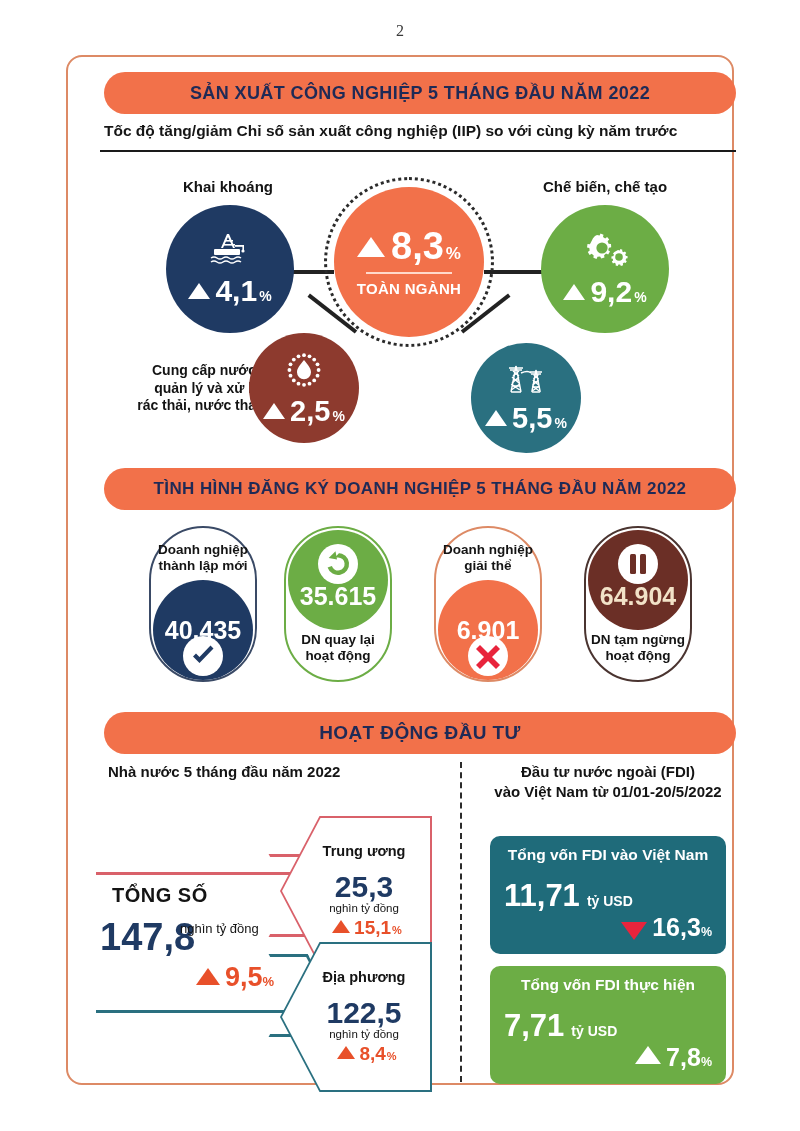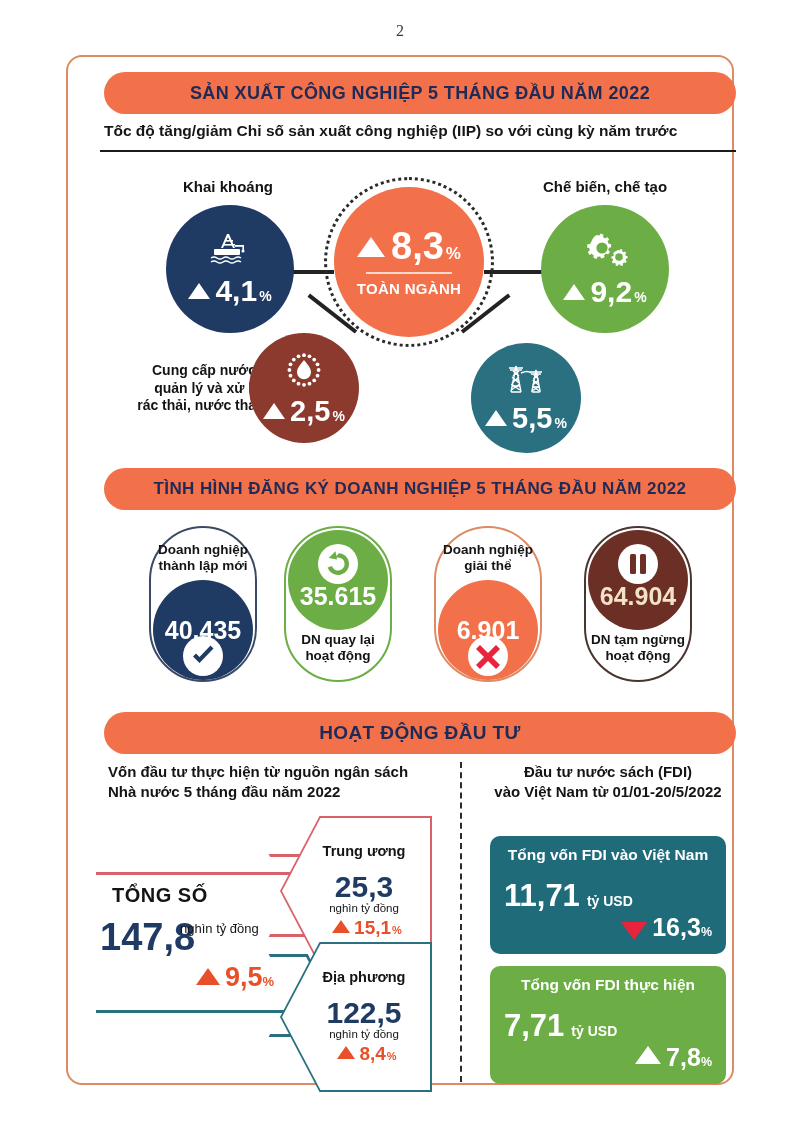--- a/index.html
+++ b/index.html
@@ -288,28 +288,27 @@
       <div>DN tạm ngừng</div>
       <div>hoạt động</div>
     </div>
   </div>
 
   <div class="banner" style="left:104px;top:712px;width:632px;">
     <span style="font-size:19px;">HOẠT ĐỘNG ĐẦU TƯ</span>
   </div>
 
   <div class="inv-h" style="left:108px;top:762px;">
-    <div>Vốn đầu tư thực hiện từ nguồn ngân sách</div>
     <div>Nhà nước 5 tháng đầu năm 2022</div>
   </div>
 
   <div class="divider" style="left:460px;top:762px;height:320px;"></div>
 
   <div class="inv-h" style="left:480px;top:762px;width:256px;text-align:center;">
-    <div>Đầu tư nước sách (FDI)</div>
+    <div>Đầu tư nước ngoài (FDI)</div>
     <div>vào Việt Nam từ 01/01-20/5/2022</div>
   </div>
 
   <div class="tot-lbl" style="left:112px;top:884px;">TỔNG SỐ</div>
   <div class="tot-val" style="left:100px;top:918px;">147,8</div>
   <div class="tot-unit" style="left:180px;top:921px;">nghìn tỷ đồng</div>
   <div class="tot-chg" style="left:196px;top:962px;">
     <div class="tri-o"></div>
     <span class="n">9,5</span>
     <span class="p">%</span>

